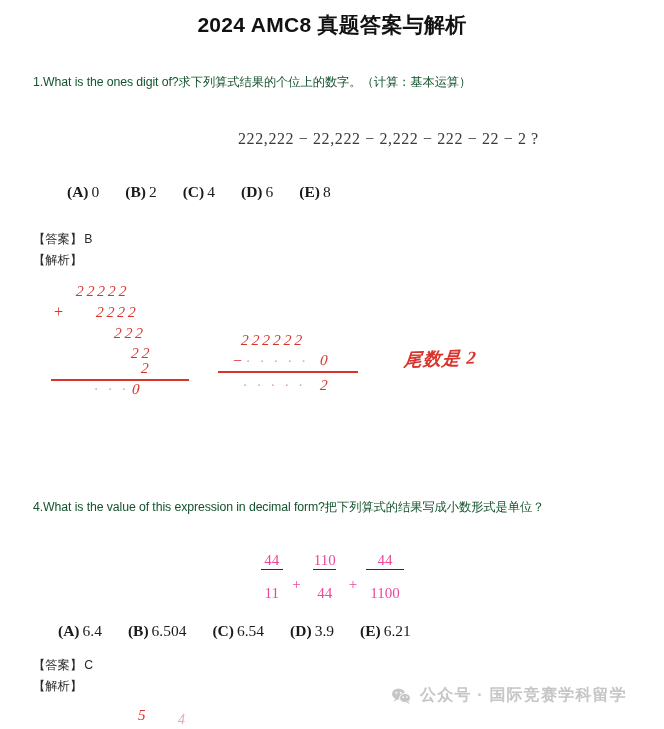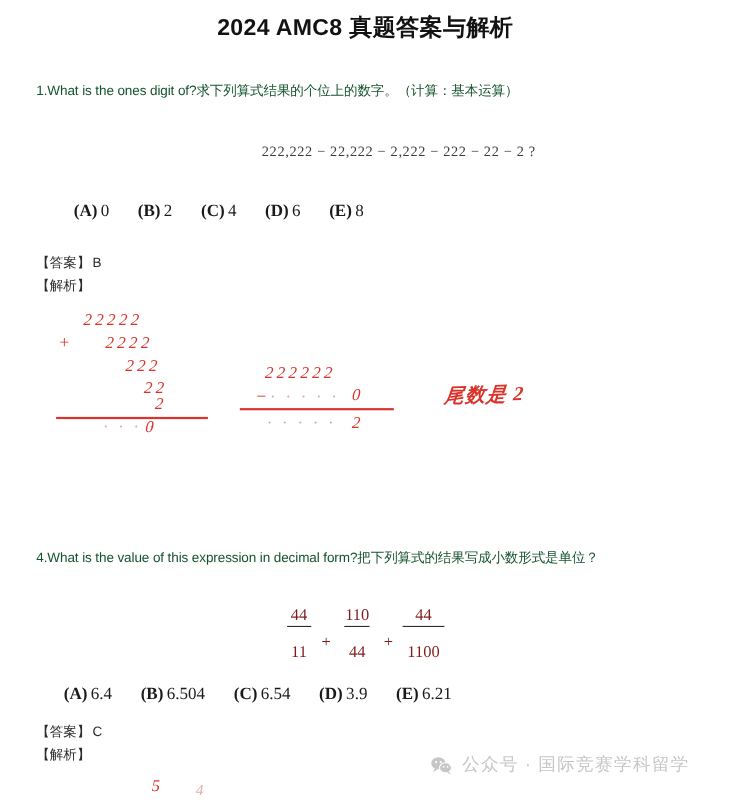--- a/index.html
+++ b/index.html
@@ -45,21 +45,21 @@
     line-height: 21px;
     color: #14532d;
     letter-spacing: -0.1px;
   }
   .q1-stem { top: 72px; left: 33px; width: 600px; }
   .q2-stem { top: 497px; left: 33px; width: 596px; }
 
   .expr-line {
     position: absolute;
     font-family: "Liberation Serif", "DejaVu Serif", serif;
-    font-size: 13px;
+    font-size: 16px;
     color: #3a3a3a;
     letter-spacing: 0.6px;
     white-space: nowrap;
   }
   .q1-expr { top: 130px; left: 238px; }
 
   
   .choices {
     position: absolute;
     display: flex;
@@ -93,21 +93,21 @@
   .frac-expr {
     position: absolute;
     top: 552px;
     left: 0;
     width: 664px;
     display: flex;
     justify-content: center;
     align-items: center;
     font-family: "Liberation Serif", "DejaVu Serif", serif;
     font-size: 15px;
-    color: #7f1d1d;
+    color: #ec4899;
   }
   .frac {
     display: inline-flex;
     flex-direction: column;
     align-items: center;
     line-height: 1.12;
     margin: 0 2px;
   }
   .frac .num { padding: 0 4px; }
   .frac .den { padding: 15px 4px; border-top: 1.1px solid #2e2e2e; }
@@ -179,20 +179,21 @@
     position: absolute;
     top: 685px;
     left: 391px;
     display: flex;
     align-items: center;
     color: #c6c6c6;
     font-family: "Liberation Sans", "DejaVu Sans", sans-serif;
     font-size: 16px;
     letter-spacing: 1.2px;
     white-space: nowrap;
+    font-weight: bold;
   }
   .wm-icon {
     width: 21px;
     height: 18px;
     margin-right: 8px;
     flex: 0 0 auto;
     display: block;
   }
 </style>
 </head>

